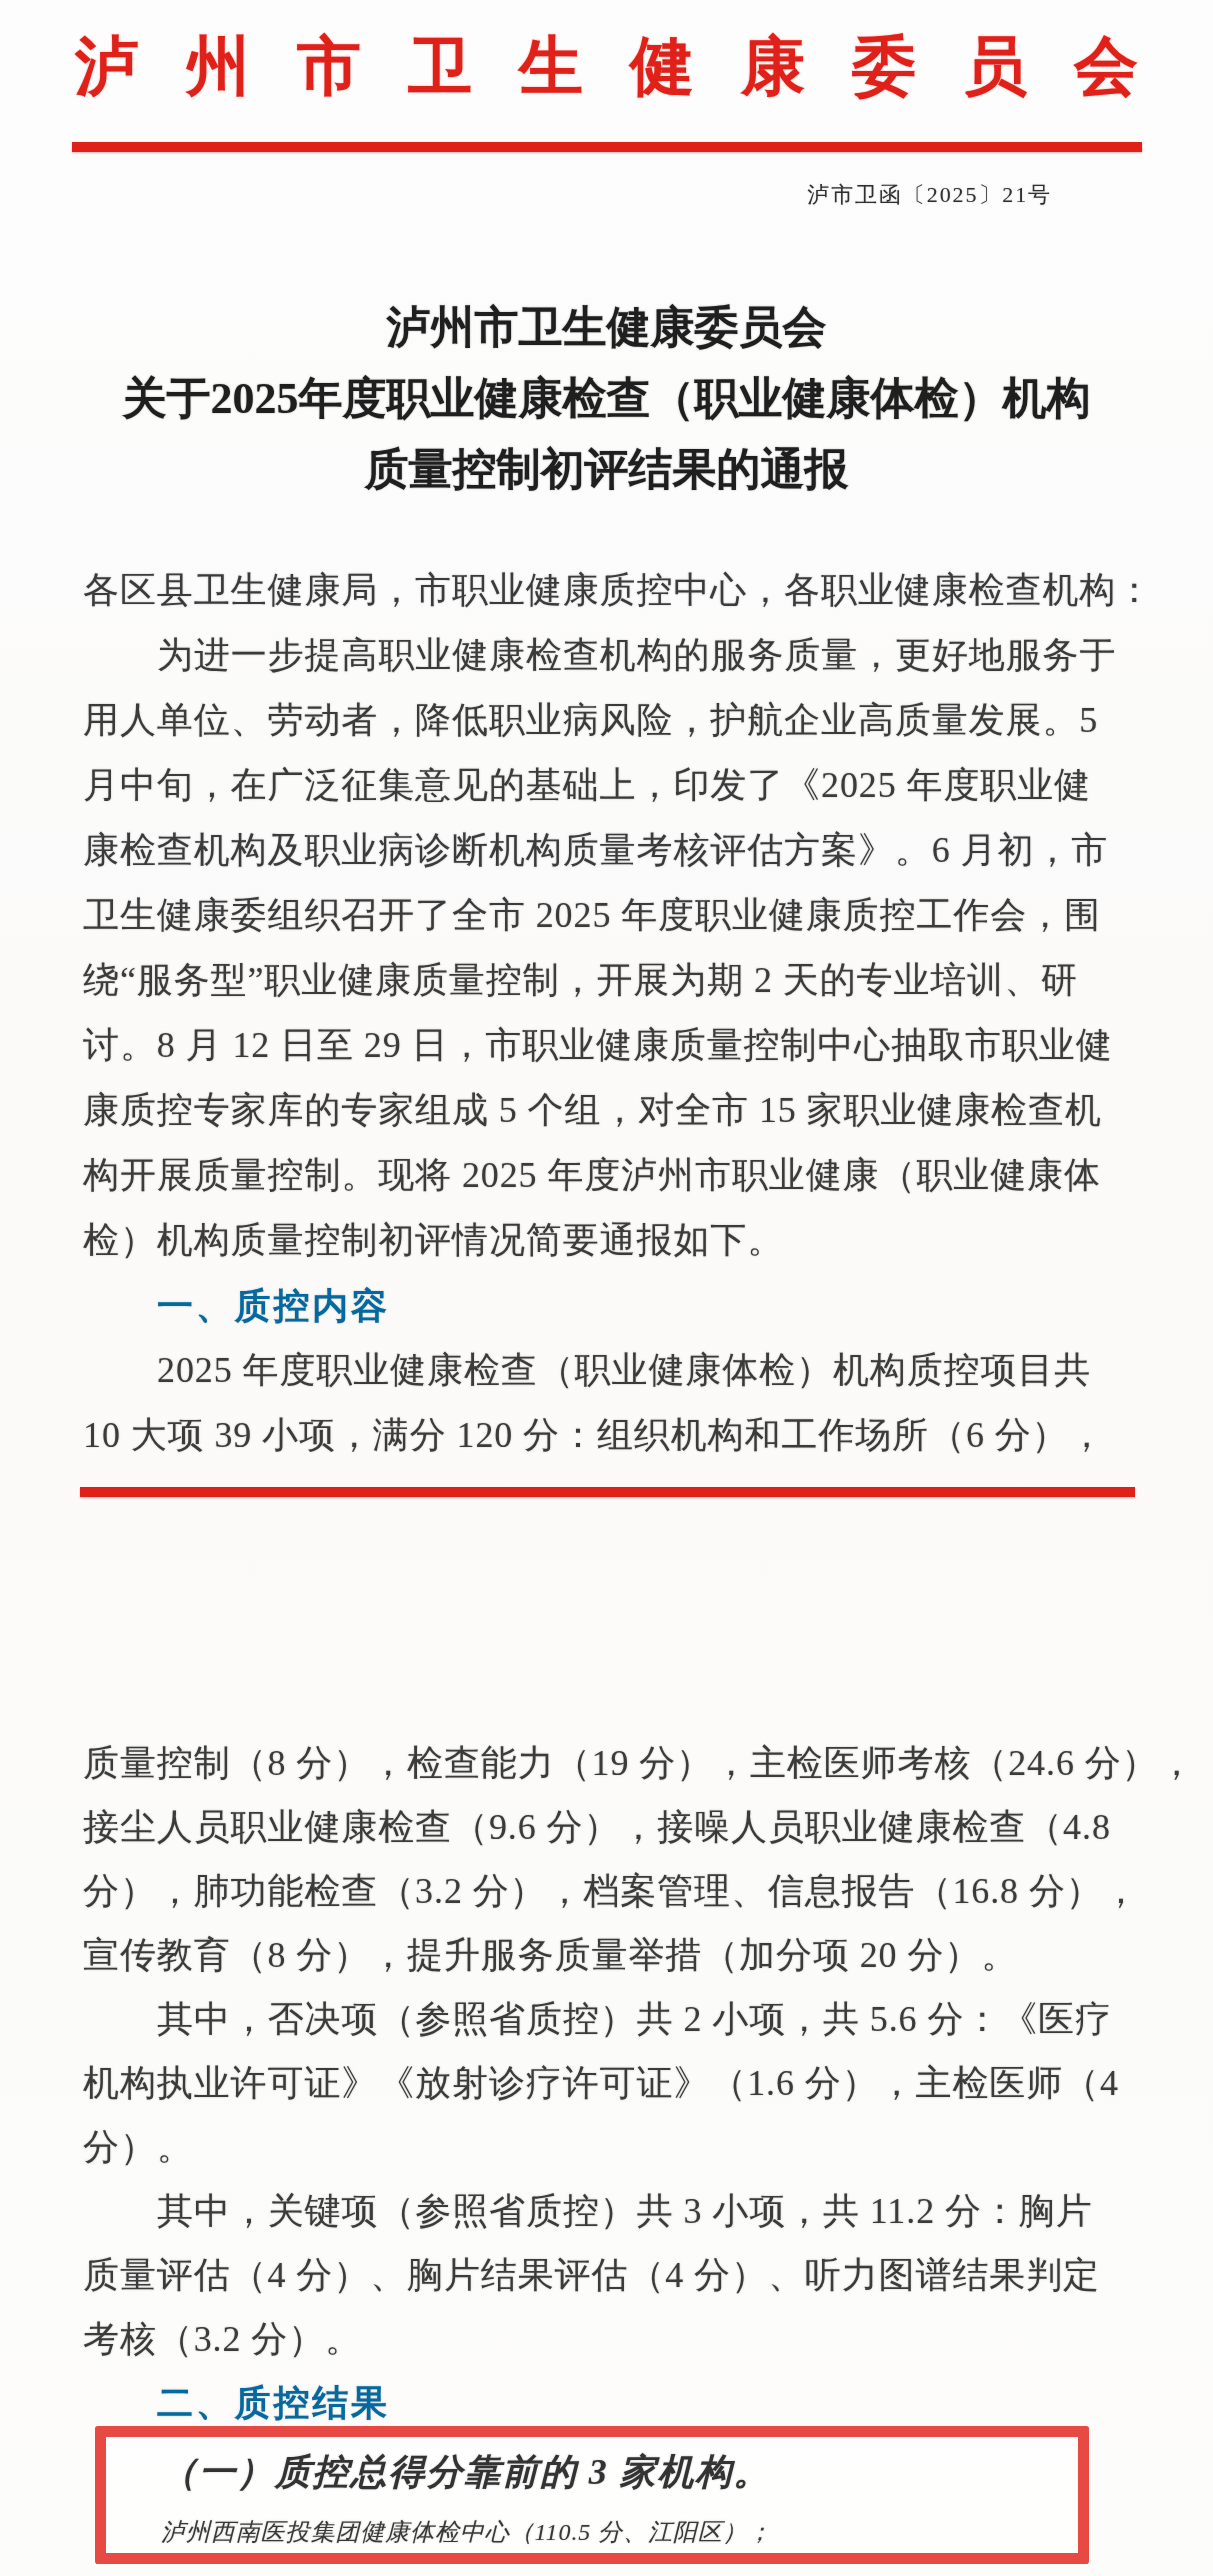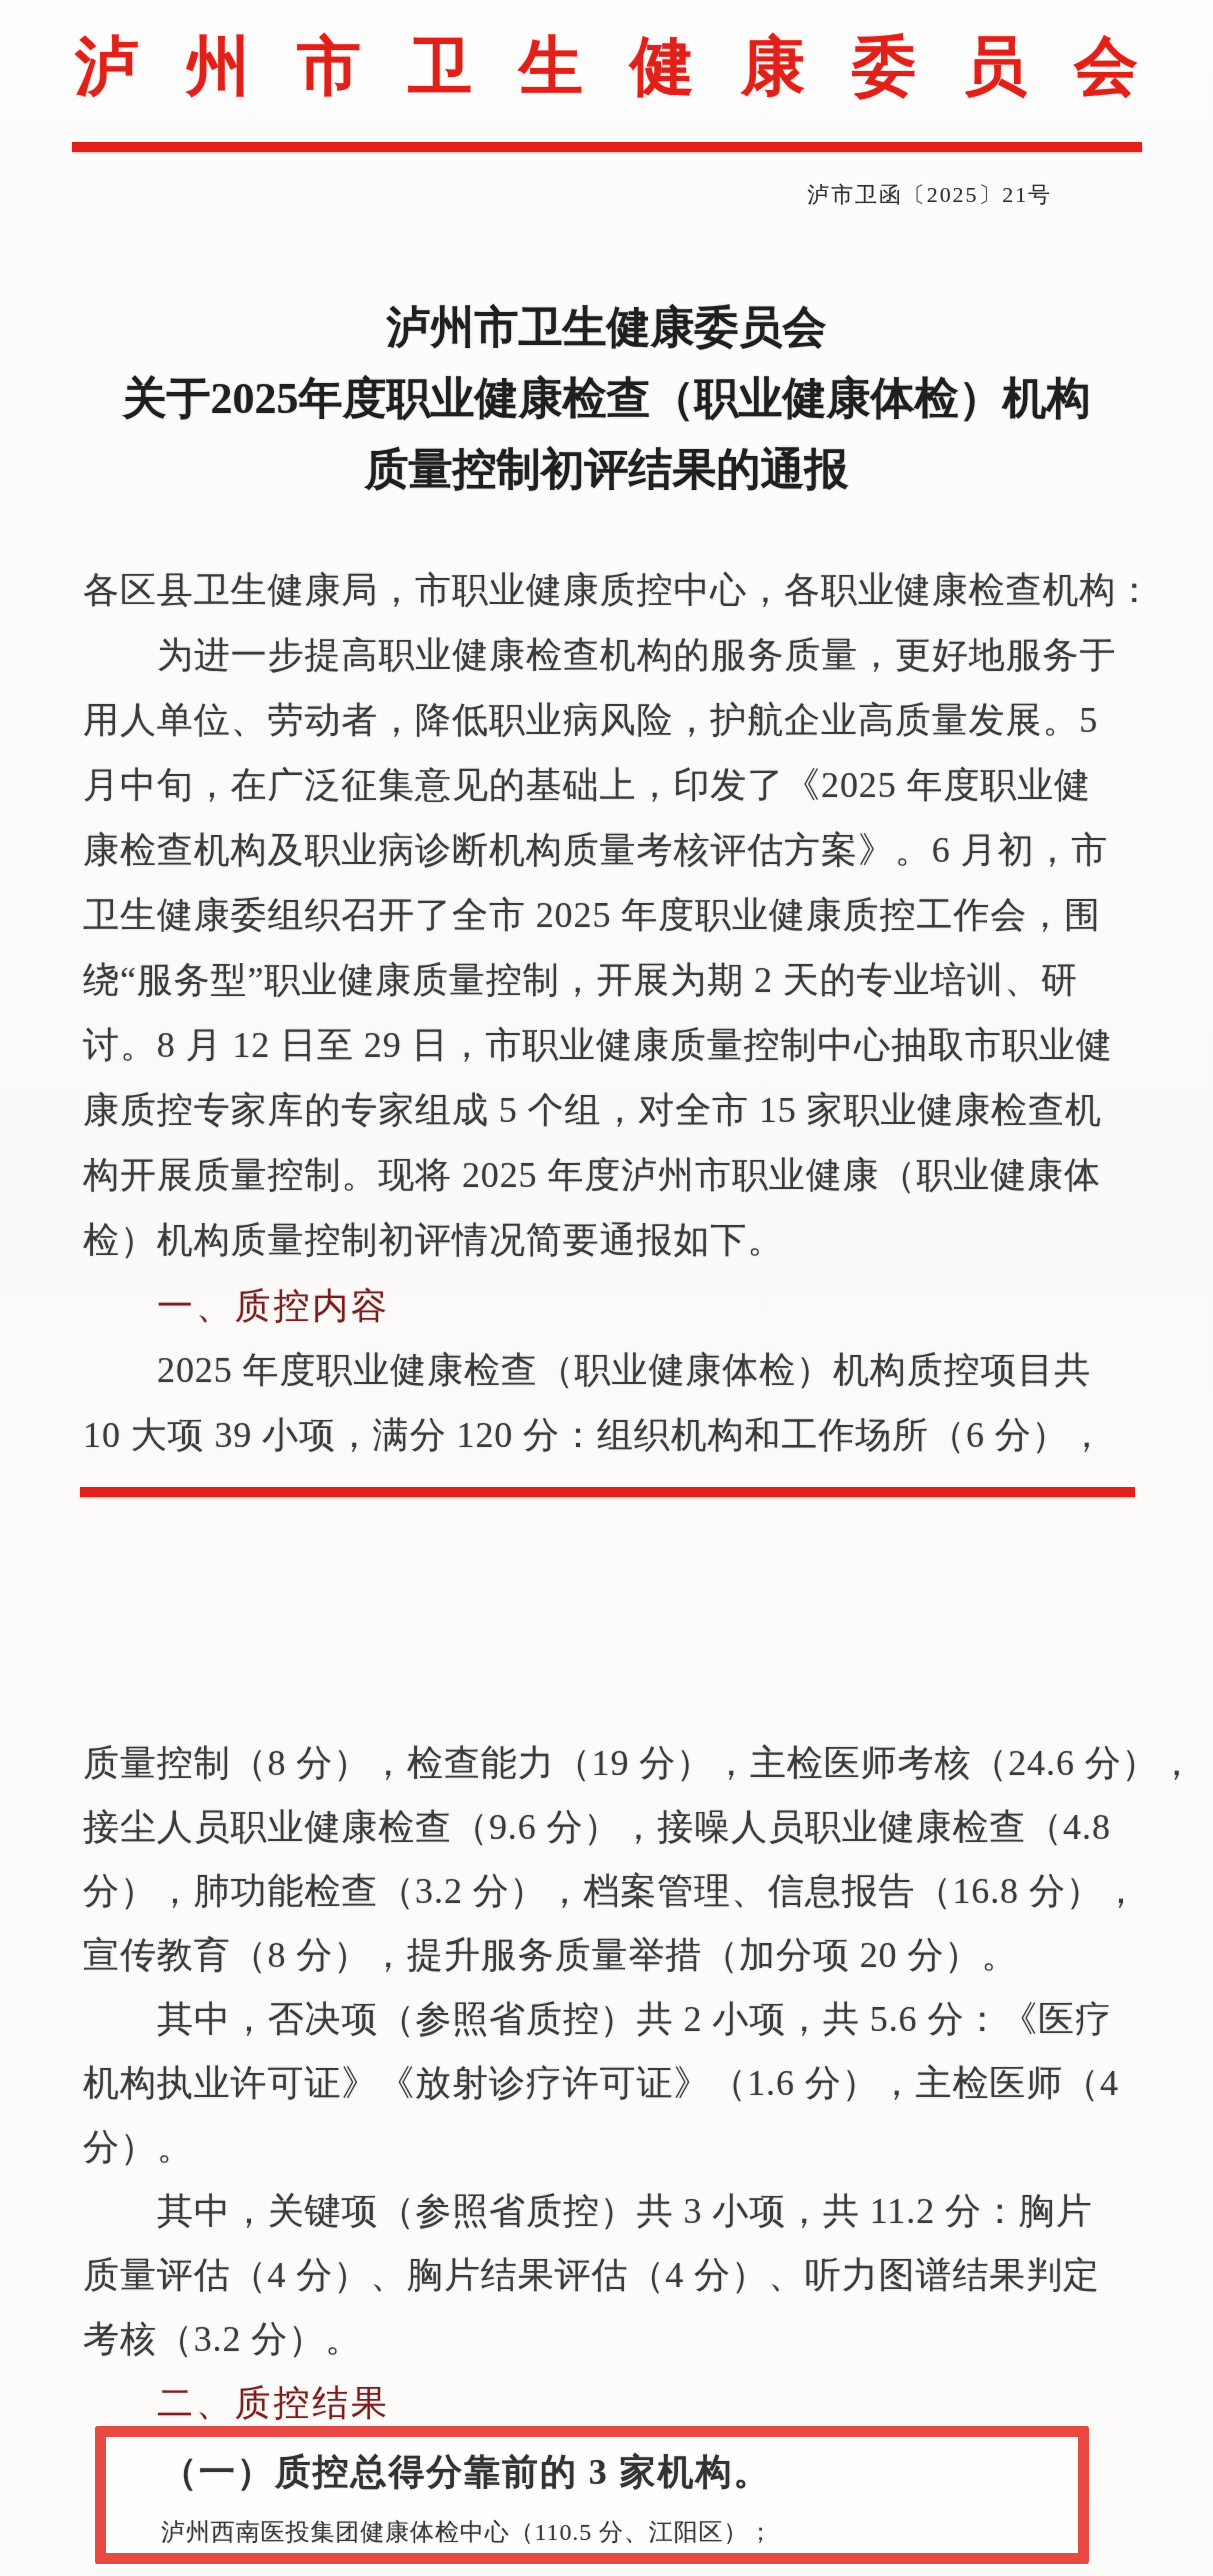--- a/index.html
+++ b/index.html
@@ -43,32 +43,33 @@
     position:absolute;left:83px;width:1047px;
     font-size:36px;letter-spacing:0.9px;
     text-shadow:0 0 1.9px rgba(70,70,70,.35);
   }
   .block-1{top:558px;line-height:65px;}
   .block-2{top:1731px;line-height:64px;}
   .doc-line{white-space:nowrap;}
   .indent{padding-left:74px;}
   .sec-heading{
     font-family:"Liberation Sans","DejaVu Sans",sans-serif;
-    font-weight:normal;color:#7f1d1d;letter-spacing:2.8px;
+    font-weight:bold;color:#0369a1;letter-spacing:2.8px;
   }
   .rule-separator{
     position:absolute;top:1487px;left:80px;width:1055px;height:10.4px;
     background:var(--red);box-shadow:0 0.9px 1.9px rgba(224,33,26,.35);
   }
   
   .highlight-box{
     position:absolute;top:2426px;left:95px;width:994px;height:138px;
     border:11.4px solid var(--box-red);border-radius:2.8px;
     background:rgba(255,255,255,.6);
     padding:13.3px 19px 0 55px;
+    font-style:italic;
   }
   .box-subheading{
     font-size:36px;font-weight:bold;color:#333;line-height:44px;
     white-space:nowrap;letter-spacing:1.9px;
     text-shadow:0 0 1.9px rgba(70,70,70,.35);
   }
   .box-item{
     font-size:24px;color:#383838;line-height:44px;margin-top:16px;
     white-space:nowrap;letter-spacing:0.9px;
     text-shadow:0 0 1.9px rgba(70,70,70,.35);

